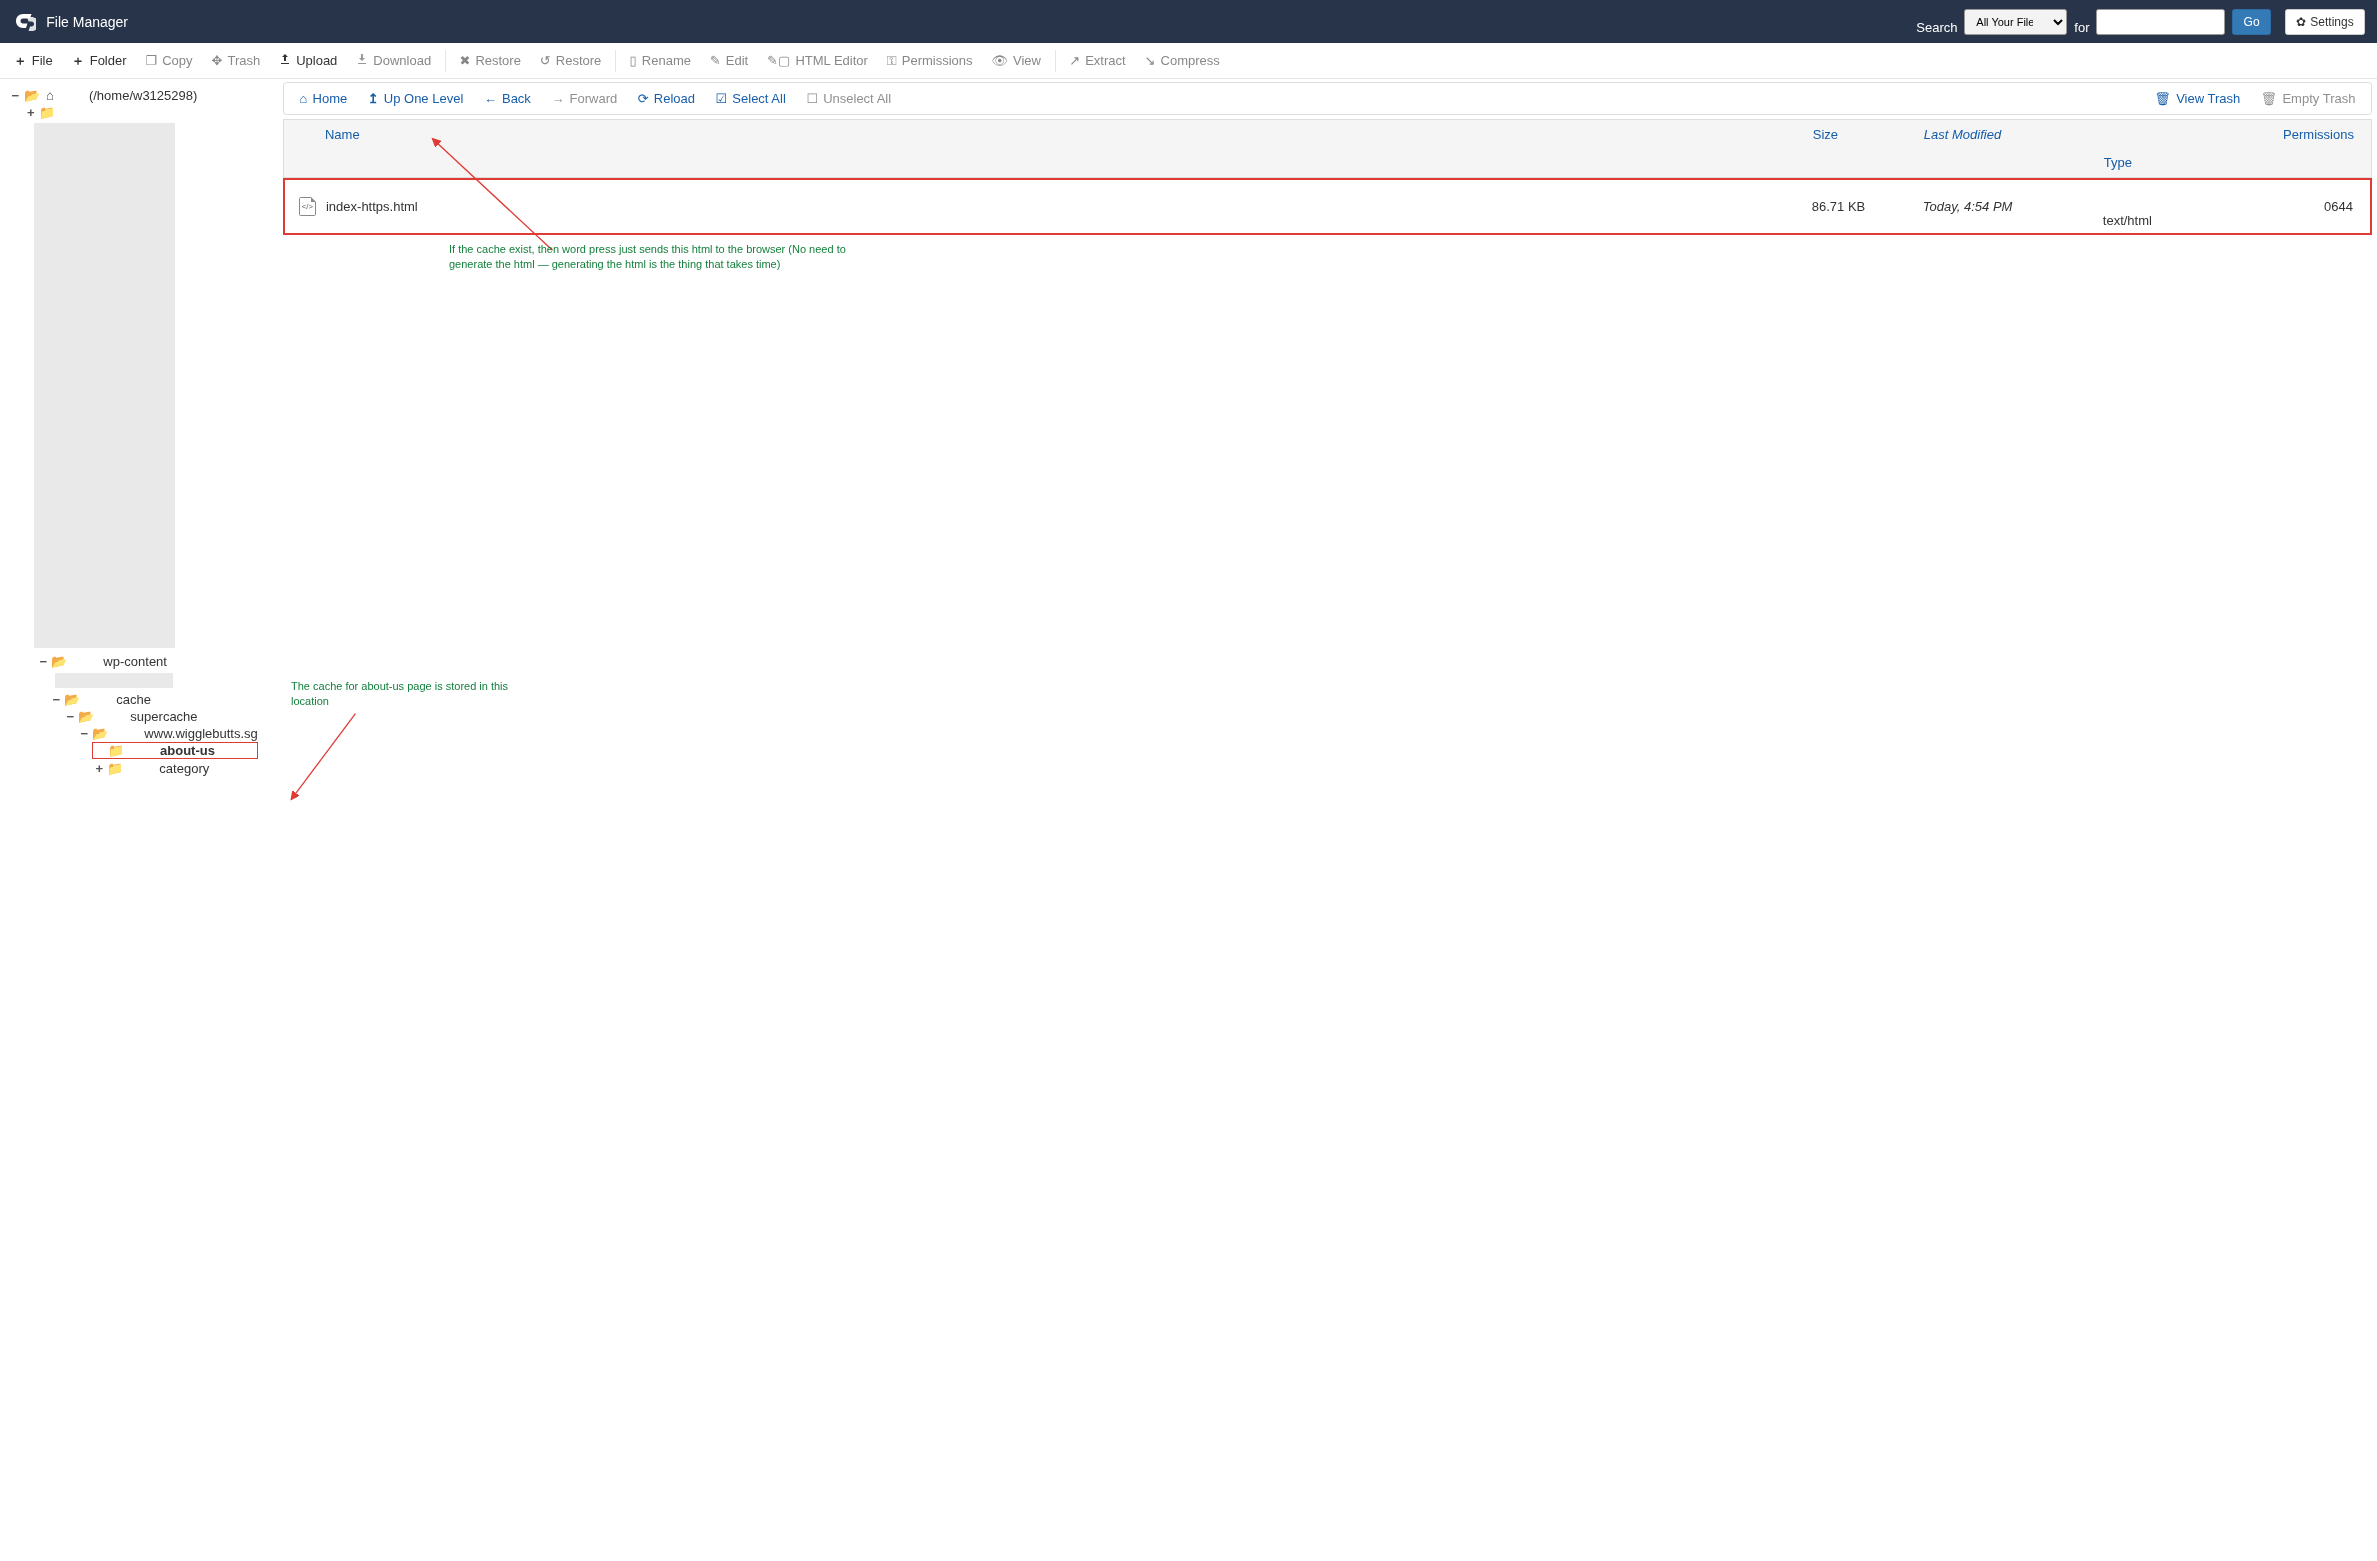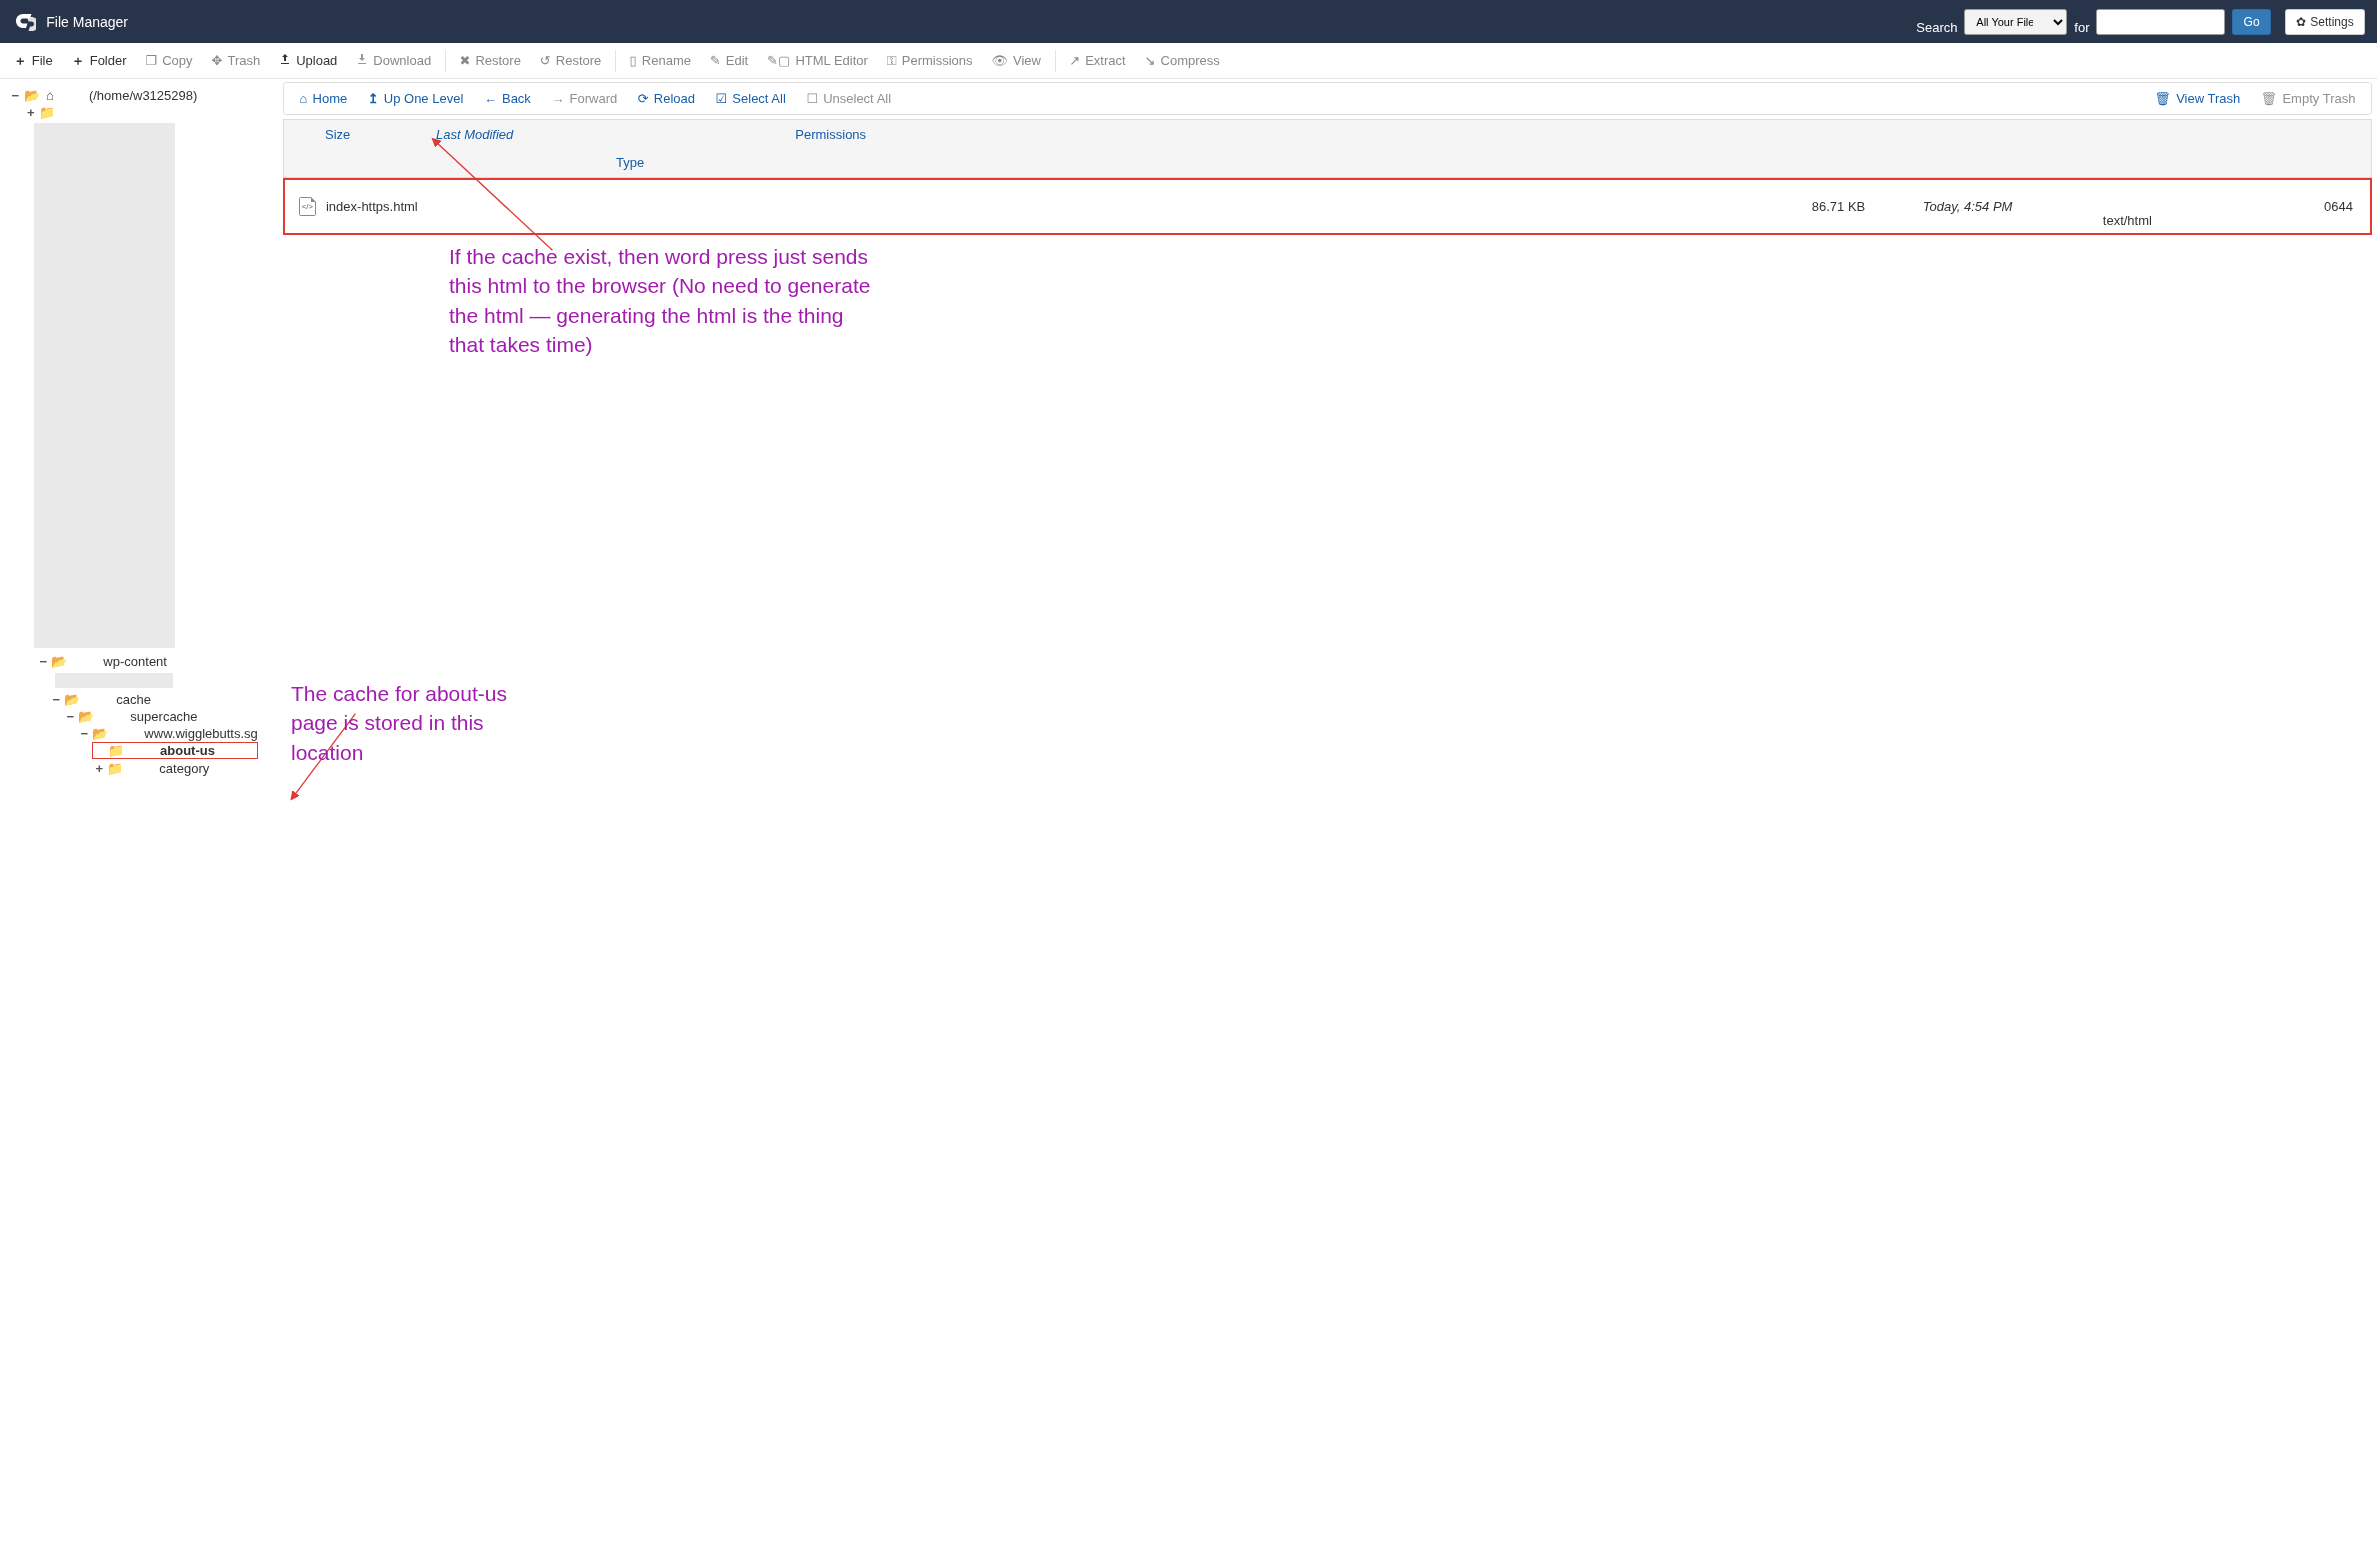--- a/index.html
+++ b/index.html
@@ -50,21 +50,21 @@
   .col-size { width: 111px; }
   .col-modified { width: 180px; font-style: italic; }
   .col-type { width: 163px; margin-top: 28px; }
   .col-perms { width: 111px; text-align: right; padding-right: 17px;}
   .table-row {
     display: flex; align-items: center; border: 2.1px solid #e03a34; font-size: 13px; color: #333; padding: 5.1px 0;
   }
   .table-row .td { color: #333; }
   .file-icon-box { border:0.9px solid #888; width:17px; height:19px; border-radius:1.7px; display:flex; align-items:center; justify-content:center; font-size:7.7px; color:#555; position: relative; margin-left:6.9px;}
   .file-icon-box::before{content:""; position:absolute; top:-0.9px; right:-0.9px; border-top:5.1px solid #fff; border-left:5.1px solid #888;}
-  .annotation { position: absolute; color: #a21caf; font-family: Arial, sans-serif; font-size: 21px; line-height: 1.4; }
+  .annotation { position: absolute; color: #15803d; font-family: Arial, sans-serif; font-size: 11px; line-height: 1.4; }
   .arrow1 { position:absolute; top: 51px; left: 146px; }
   .arrow2 { position:absolute; top: 626px; left: 8.6px; }
   .red-box-tree { border: 1.7px solid #e03a34; padding: 0 1.7px; display:inline-flex; align-items:center; width: 166px;}
   svg.arrow { stroke: #e03a34; fill: #e03a34; }
 </style>
 </head>
 <body>
 
 <div class="header">
   <div class="logo">
@@ -243,20 +243,21 @@
         </div>
       <div class="abtn muted">
           <span>🗑</span>
           <span>Empty Trash</span>
         </div>
     </div>
 
     <div class="table">
       <div class="table-header">
         <div class="th col-icon"></div>
+        <div class="th col-name">Name</div>
         <div class="th col-size">Size</div>
         <div class="th col-modified">Last Modified</div>
         <div class="th col-type">Type</div>
         <div class="th col-perms">Permissions</div>
       </div>
       <div class="table-row">
         <div class="td col-icon">
             <div class="file-icon-box">&lt;/&gt;</div>
           </div>
         <div class="td col-name">index-https.html</div>

